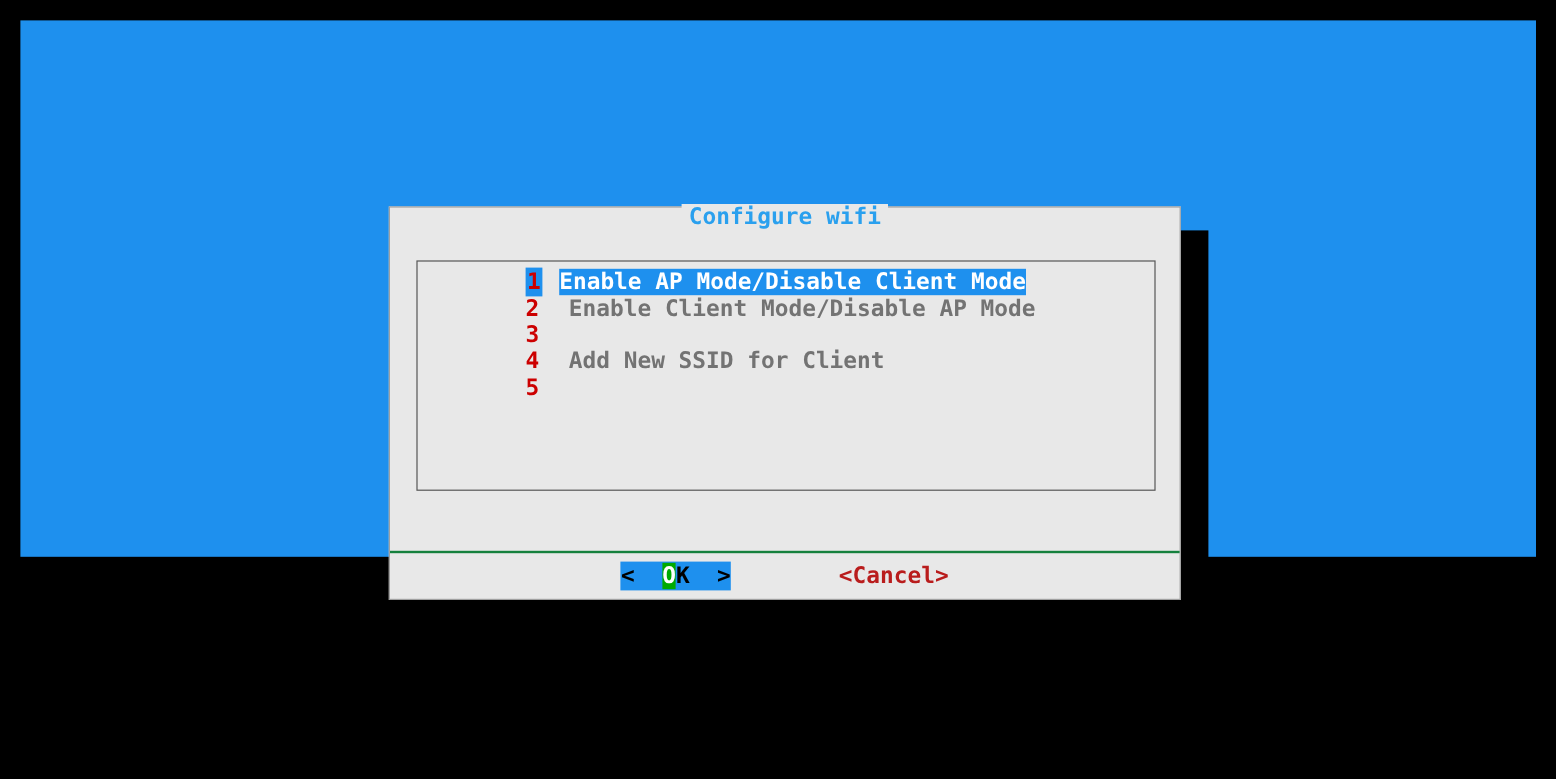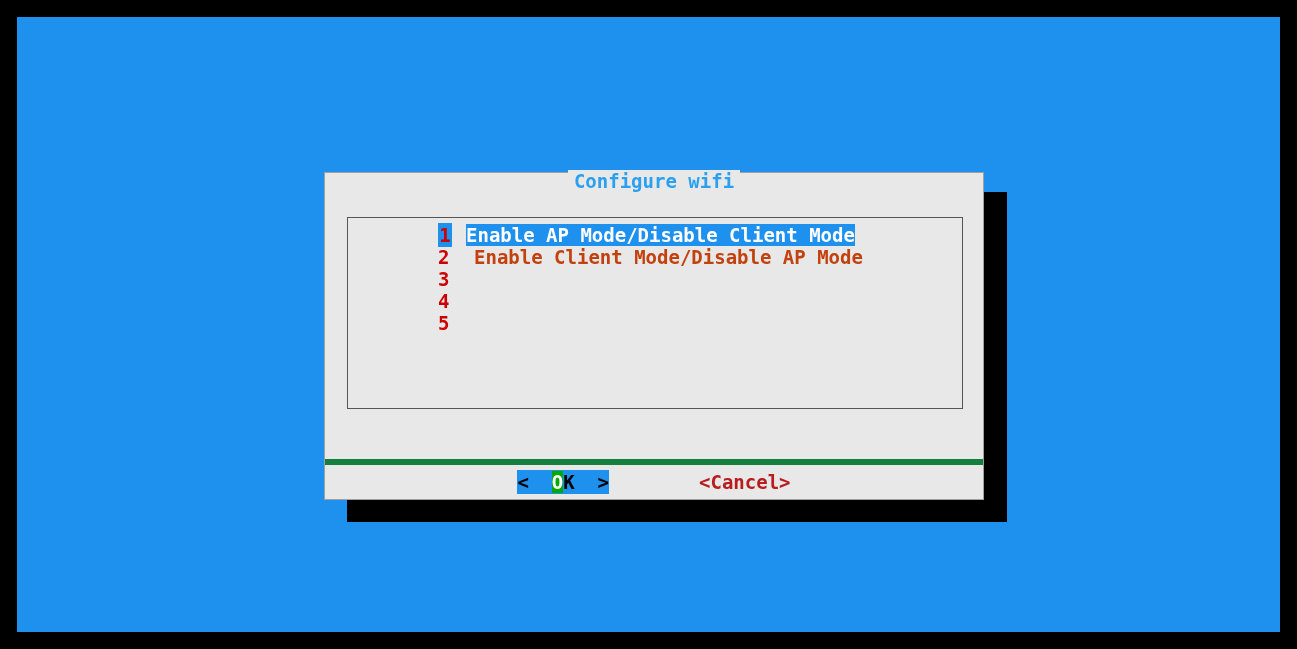--- a/index.html
+++ b/index.html
@@ -9,21 +9,21 @@
       background: #000000;
       font-family: "DejaVu Sans Mono", "Liberation Mono", "Courier New", monospace;
       font-size: 19px;
       overflow: hidden;
     }
     .screen {
       position: absolute;
       top: 17px;
       left: 17px;
       width: 1263px;
-      height: 615px;
+      height: 447px;
       background: #1e90ee;
     }
     .dialog-shadow {
       position: absolute;
       top: 175px;
       left: 330px;
       width: 660px;
       height: 330px;
       background: #000000;
     }
@@ -78,42 +78,42 @@
       font-weight: bold;
       width: 22px;
       display: inline-block;
       text-align: left;
     }
     .opt-gap {
       width: 14px;
       display: inline-block;
     }
     .opt-label {
-      color: #c2410c;
+      color: #737373;
       font-weight: bold;
     }
     .option-row.selected .opt-num {
       background: #1e90ee;
       color: #cc0000;
       padding: 1px 1px;
       width: 14px;
       text-align: center;
     }
     .option-row.selected .opt-label {
       background: #1e90ee;
       color: #ffffff;
       padding: 0px 0px;
     }
     .button-bar {
       position: absolute;
       bottom: 0;
       left: 0;
       width: 100%;
       height: 40px;
-      border-top: 6px solid #15803d;
+      border-top: 2px solid #15803d;
       display: flex;
       align-items: center;
       justify-content: center;
       gap: 90px;
     }
     .btn {
       font-weight: bold;
       color: #b91c1c;
       white-space: pre;
     }
@@ -140,21 +140,21 @@
       <div class="option-row selected">
         <span class="opt-num">1</span><span class="opt-gap"></span><span class="opt-label">Enable AP Mode/Disable Client Mode</span>
       </div>
       <div class="option-row">
         <span class="opt-num">2</span><span class="opt-gap"></span><span class="opt-label">Enable Client Mode/Disable AP Mode</span>
       </div>
       <div class="option-row">
         <span class="opt-num">3</span><span class="opt-gap"></span>
       </div>
       <div class="option-row">
-        <span class="opt-num">4</span><span class="opt-gap"></span>
+        <span class="opt-num">4</span><span class="opt-gap"></span><span class="opt-label">Add New SSID for Client</span>
       </div>
       <div class="option-row">
         <span class="opt-num">5</span><span class="opt-gap"></span>
       </div>
     </div>
     <div class="button-bar">
       <span class="btn selected"><span>&lt;  </span><span class="hotkey">O</span><span>K  &gt;</span></span>
       <span class="btn">&lt;Cancel&gt;</span>
     </div>
   </div>

